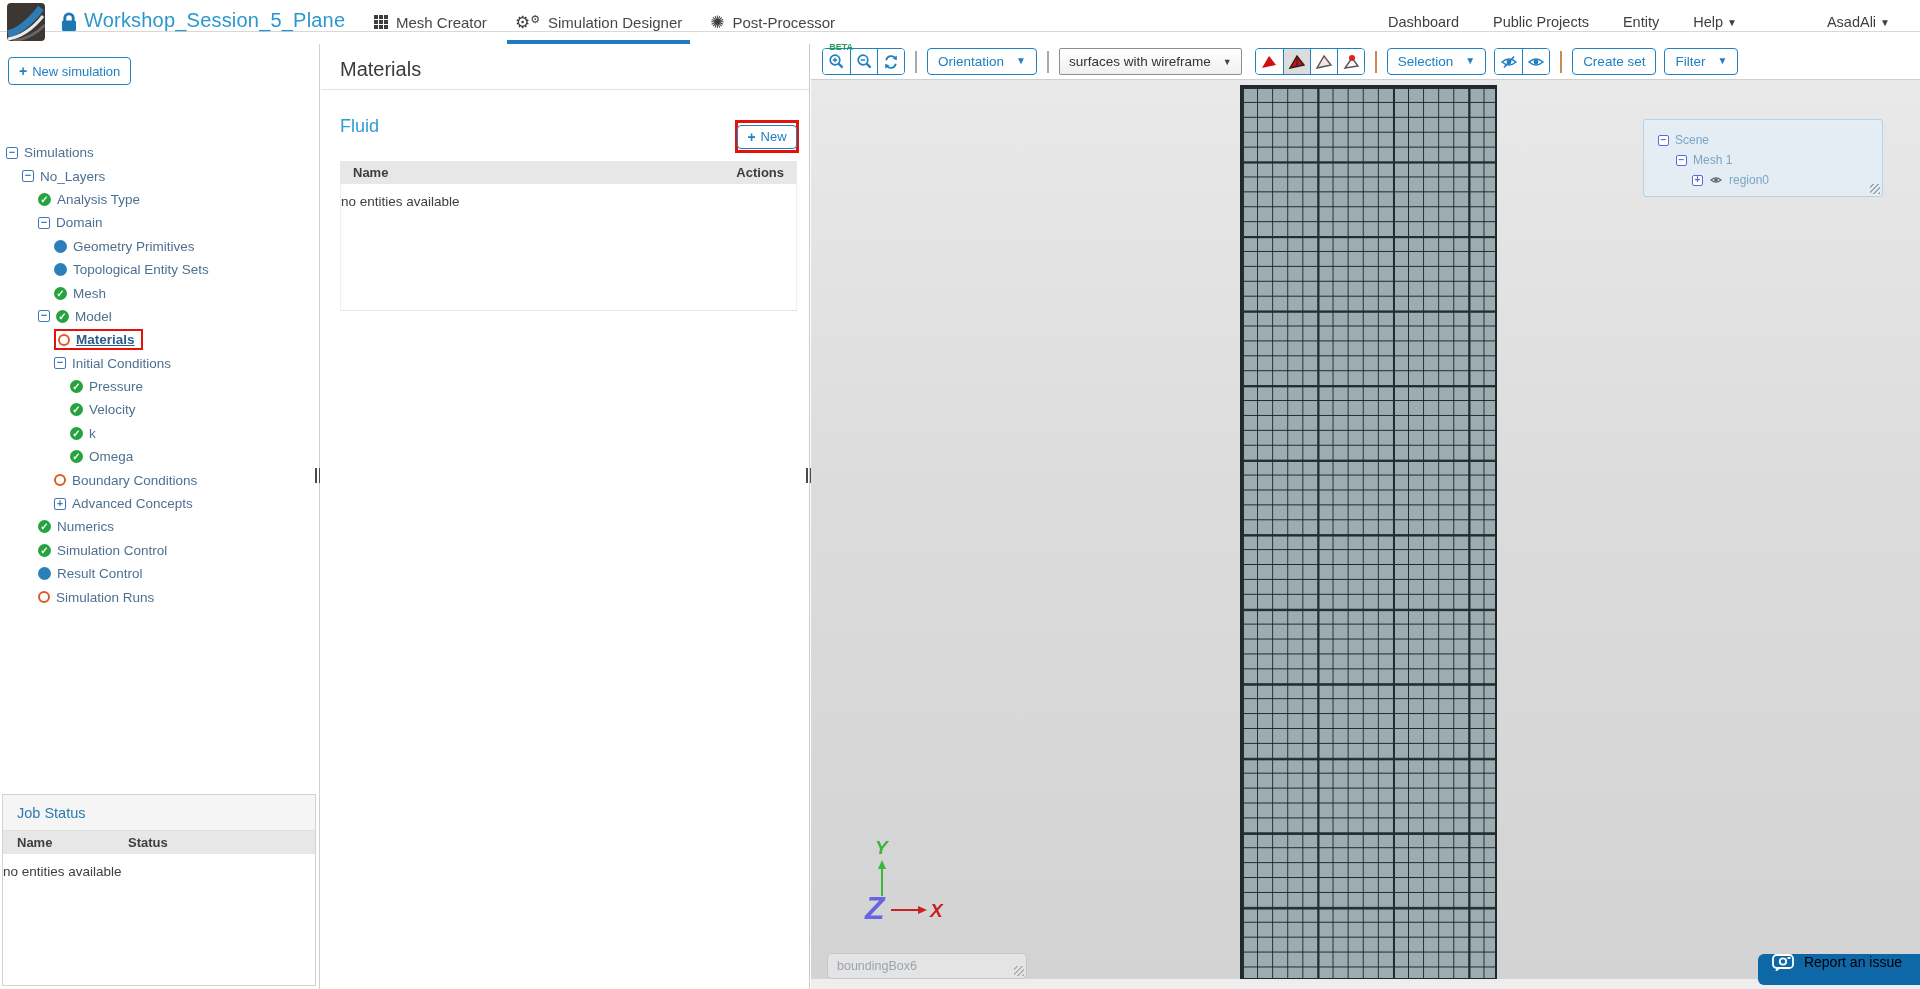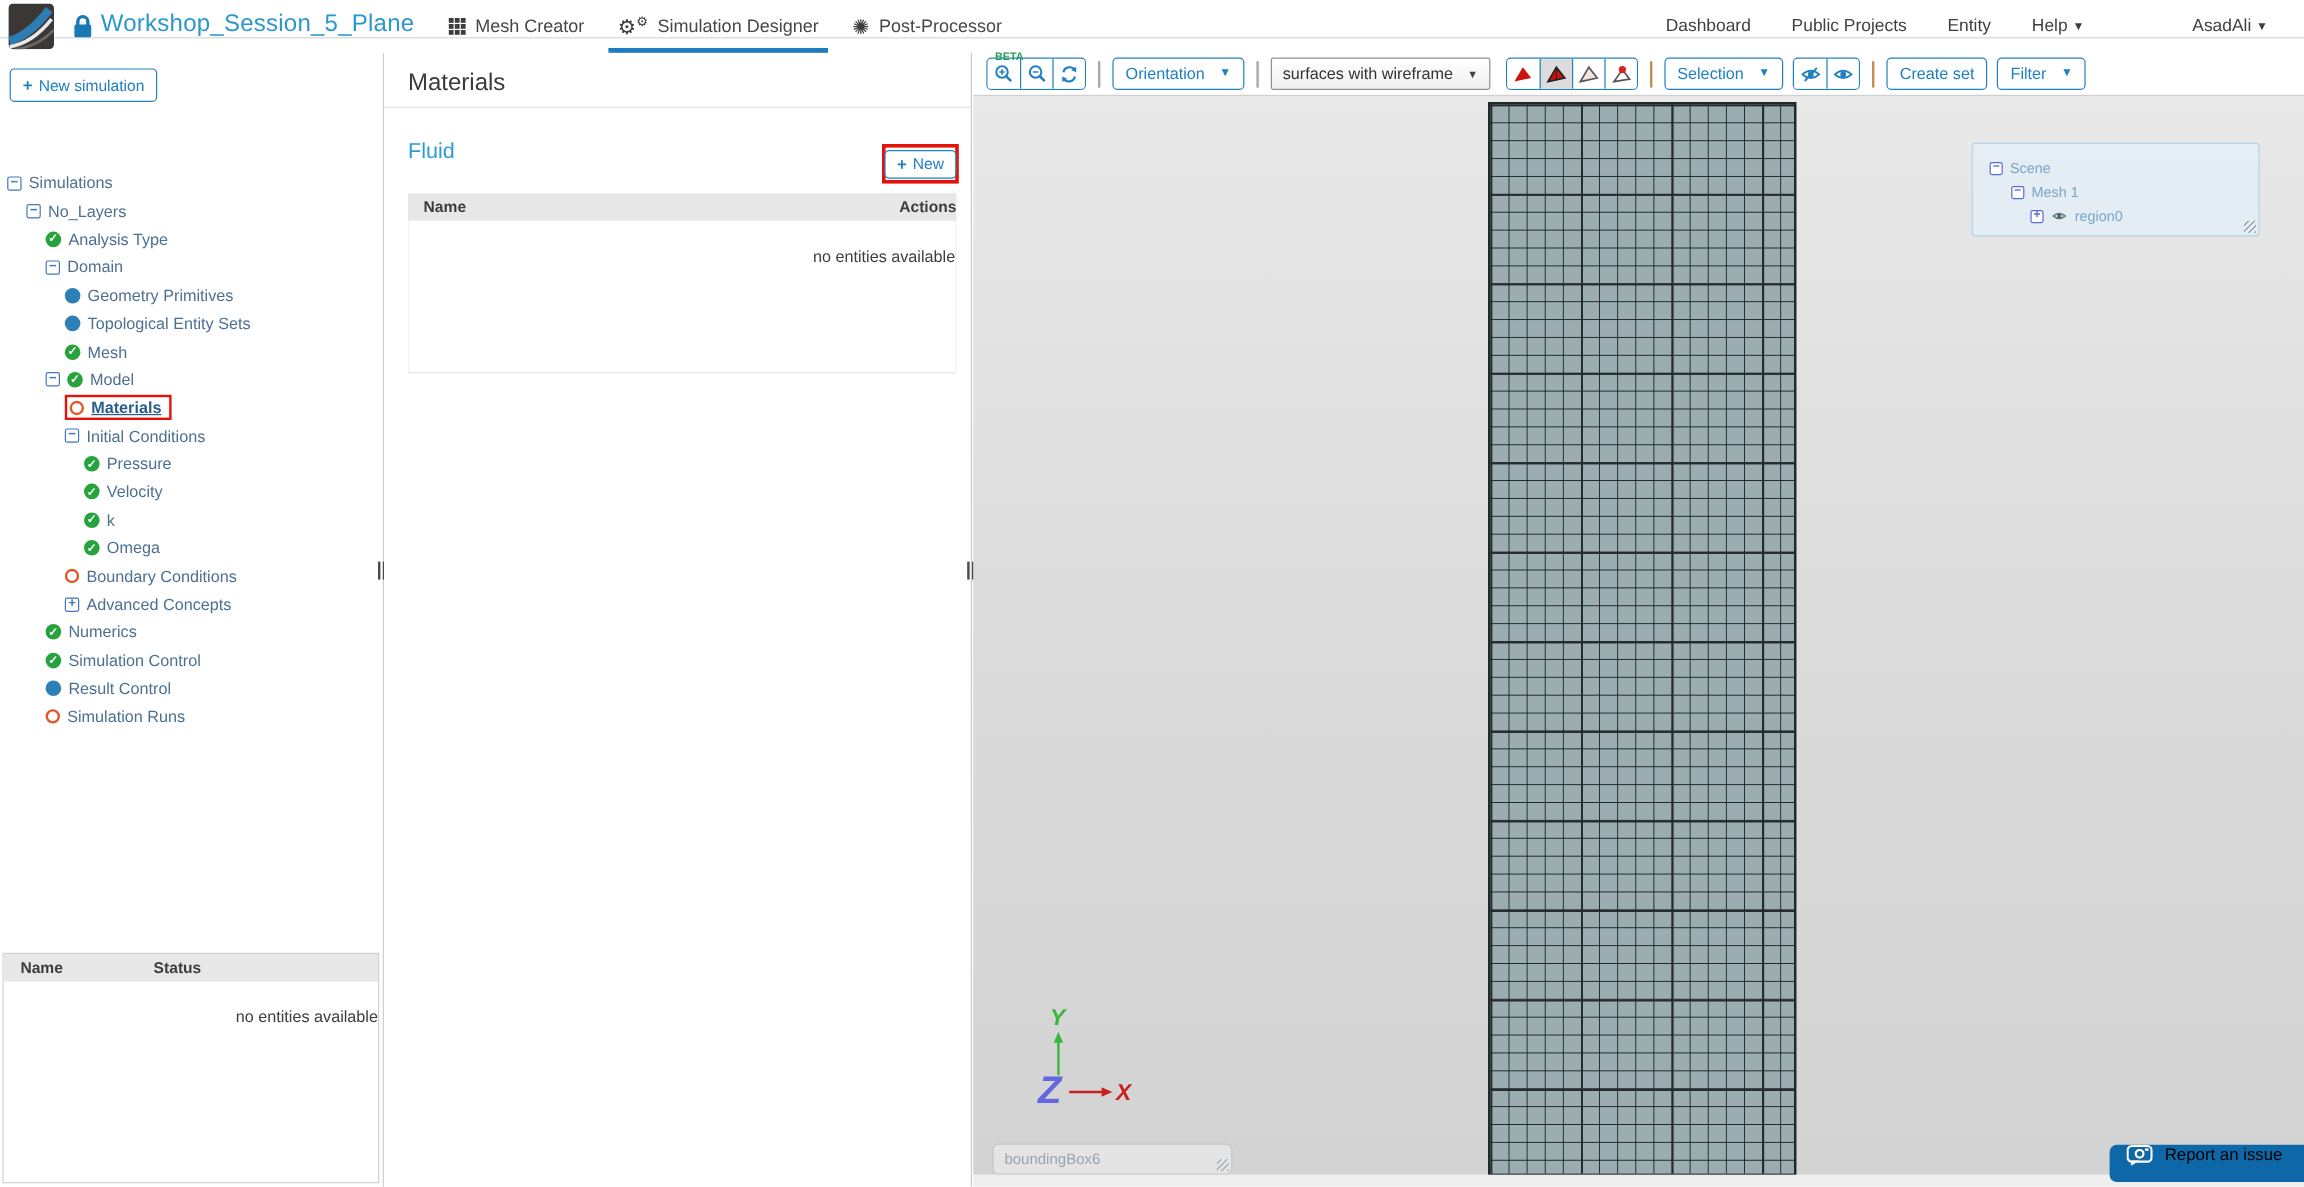--- a/index.html
+++ b/index.html
@@ -44,33 +44,33 @@
 
   .split-handle { position:absolute; width:6px; height:15px; display:flex; gap:2px; z-index:40; }
   .split-handle i { width:1.5px; height:100%; background:#4a4a4a; }
 
   
   .job-card { position:absolute; left:2px; right:3px; bottom:3px; height:192px; border:1px solid #d2d2d2; background:#fff; }
   .job-head { height:36px; background:#f5f5f5; border-bottom:1px solid #e0e0e0; display:flex; align-items:center; padding-left:14px;
               color:#2a7ab0; font-size:14.5px; }
   .mini-thead { height:23px; background:#e7e7e7; display:flex; align-items:center; font-size:13px; font-weight:bold; color:#3d3d3d; }
   .mini-thead .c1 { padding-left:14px; width:125px; }
-  .empty-text { text-align:right; font-size:13.5px; color:#3d3d3d; padding-top:22px; }
+  .empty-text { text-align:left; font-size:13.5px; color:#3d3d3d; padding-top:10px; }
 
   
   .mid-panel { position:absolute; left:321px; top:44px; width:489px; bottom:0; background:#fff; border-right:1px solid #c9c9c9; }
   .mid-title { position:absolute; left:19px; top:14px; font-size:20px; color:#3b3b3b; }
   .mid-divider { position:absolute; left:0; right:0; top:45px; height:1px; background:#e3e3e3; }
   .fluid-title { position:absolute; left:19px; top:72px; font-size:18px; color:#2e9bd6; }
   .new-wrap { position:absolute; left:414px; top:76px; width:64px; height:33px; border:3px solid #e3120b; display:flex; align-items:center; justify-content:center; }
   .new-btn { padding:3px 9px; font-size:13px; }
   .mat-table { position:absolute; left:19px; top:117px; width:457px; border-bottom:1px solid #e6e6e6; }
   .mat-thead { height:23px; background:#e7e7e7; display:flex; align-items:center; font-size:13px; font-weight:bold; color:#3d3d3d; }
   .mat-thead .c1 { padding-left:13px; flex:1; }
-  .mat-thead .c2 { }
+  .mat-thead .c2 { padding-right:13px; }
   .mat-body { height:126px; background:#fff; border-left:1px solid #f0f0f0; border-right:1px solid #f0f0f0; }
 
   
   .viewport { position:absolute; left:811px; top:44px; right:0; bottom:0; background:#fff; }
   .vp-toolbar { position:absolute; left:0; right:0; top:0; height:35px; background:#fff; display:flex; align-items:center; }
   .vp-toolbar > * { flex:0 0 auto; }
   .tool-group { display:flex; border:1px solid #2180c0; border-radius:4px; overflow:hidden; background:#fff; height:27px; }
   .tool-btn { width:27px; height:25px; display:flex; align-items:center; justify-content:center; background:#fff; cursor:pointer; }
   .tool-group .tool-btn + .tool-btn { border-left:1px solid #2180c0; }
   .tool-btn.active { background:#dcdcdc; }
@@ -279,20 +279,21 @@
         </div>
         <div class="tree-row" style="padding-left: 38px;">
           <span class="row-inner">
             <span class="ico ring"></span>
             <span class="lbl">Simulation Runs</span>
           </span>
         </div>
       </div>
 
     <div class="job-card">
+      <div class="job-head">Job Status</div>
       <div class="mini-thead">
         <span class="c1">Name</span>
         <span class="c2">Status</span>
       </div>
       <div class="empty-text">no entities available</div>
     </div>
   </div>
   <div class="split-handle" style="left:315px; top:468px;">
       <i></i>
       <i></i>

